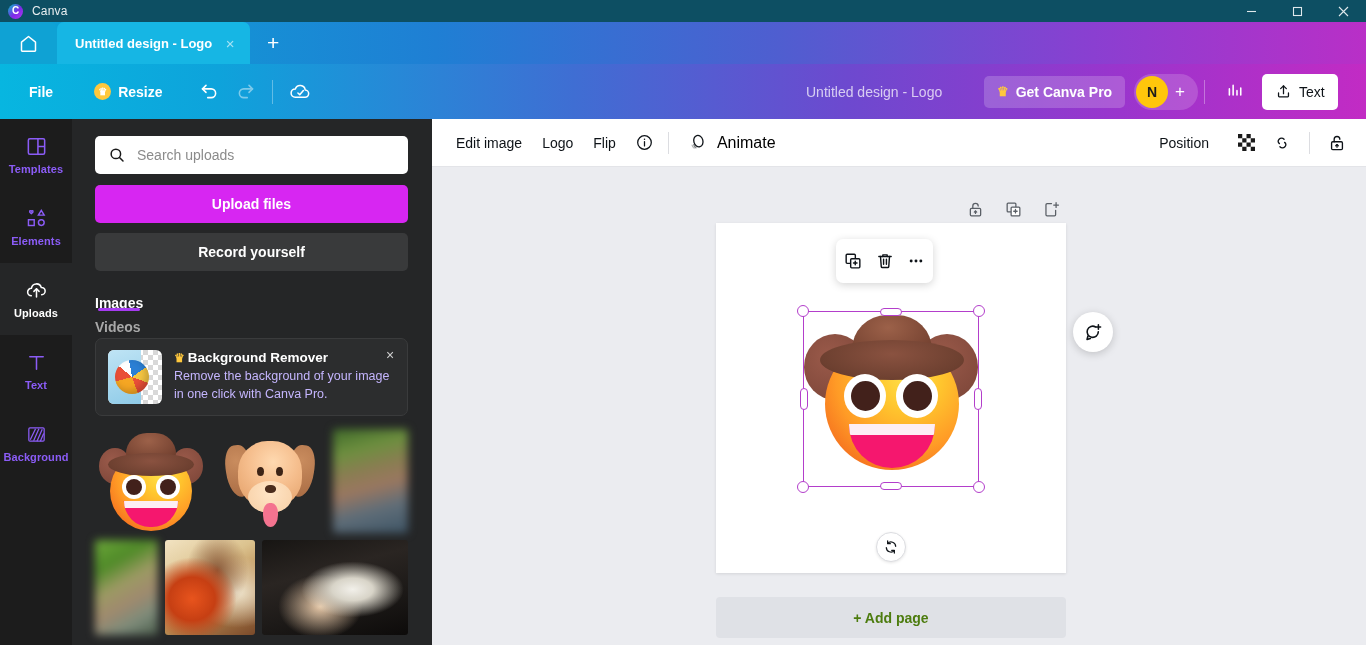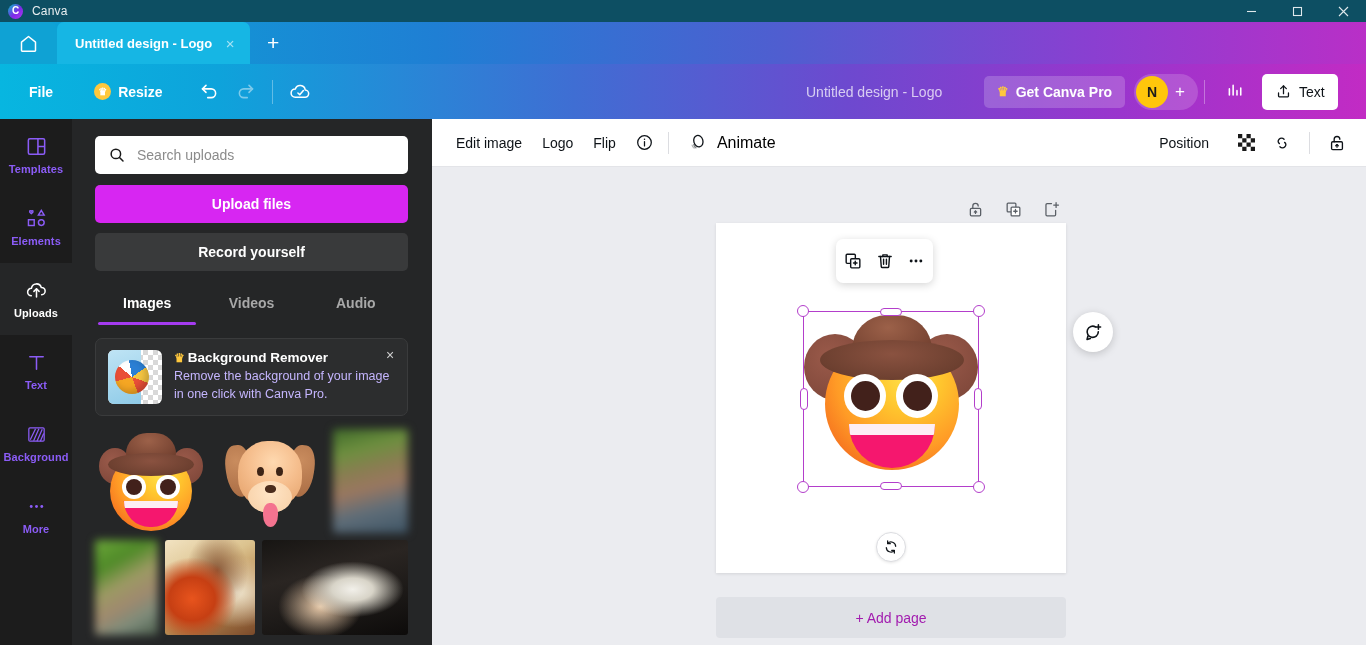--- a/index.html
+++ b/index.html
@@ -138,21 +138,21 @@
     color: #fff; font-size: 14px; font-weight: bold;
   }
   .record-btn {
     position: absolute; top: 114px; left: 23px; width: 313px; height: 38px;
     background: #393a3b; border-radius: 5px;
     display: flex; align-items: center; justify-content: center;
     color: #fff; font-size: 14px; font-weight: bold;
   }
   .tabs-row {
     position: absolute; top: 168px; left: 23px; width: 313px; height: 38px;
-    display: flex; align-items: flex-start;
+    display: flex; align-items: flex-start; flex-direction: column;
   }
   .ptab {
     flex: 1; text-align: center; color: #a8a8a8; font-size: 14px; font-weight: bold;
     padding-top: 8px; position: relative; height: 38px;
   }
   .ptab.active { color: #fff; }
   .ptab.active::after {
     content: ''; position: absolute; left: 3px; right: 3px; bottom: 0; height: 3px;
     background: #a53bf0; border-radius: 2px;
   }
@@ -311,21 +311,21 @@
 
   
   .page {
     position: absolute; top: 104px; left: 284px; width: 350px; height: 350px;
     background: #fff; box-shadow: 0 1px 3px rgba(0,0,0,.10);
   }
   .addpage {
     position: absolute; top: 478px; left: 284px; width: 350px; height: 41px;
     background: #dfe1e6; border-radius: 4px;
     display: flex; align-items: center; justify-content: center;
-    color: #a21caf; font-size: 14px;
+    color: #4d7c0f; font-size: 14px; font-weight: bold;
   }
 
   
   .floatbar {
     position: absolute; top: 120px; left: 404px; width: 97px; height: 44px;
     background: #fff; border-radius: 7px; box-shadow: 0 2px 9px rgba(0,0,0,.17);
     display: flex; align-items: center; justify-content: space-evenly;
   }
   .fbtn {
     width: 28px; height: 28px; border-radius: 4px;
@@ -492,28 +492,20 @@
         <path d="M5 6h14M12 6v13"></path>
       </svg>
       <span class="rail-label">Text</span>
     </div>
     <div class="rail-item">
       <svg width="23" height="23" viewBox="0 0 24 24" fill="none" stroke="currentColor" stroke-width="1.3">
         <rect x="4" y="5" width="16" height="14" rx="1.2"></rect>
         <path d="M5.5 17.5L11 6M9 18.5L14.5 6M12.5 19L18 6.5M16 19L19.5 11"></path>
       </svg>
       <span class="rail-label">Background</span>
-    </div>
-    <div class="rail-item">
-      <svg width="23" height="23" viewBox="0 0 24 24" fill="currentColor">
-        <circle cx="6.5" cy="12" r="1.5"></circle>
-          <circle cx="12" cy="12" r="1.5"></circle>
-          <circle cx="17.5" cy="12" r="1.5"></circle>
-      </svg>
-      <span class="rail-label">More</span>
     </div>
   </div>
 
   <div class="panel">
 
     <div class="search-box">
       <svg width="18" height="18" viewBox="0 0 24 24" fill="none" stroke="#1a1a1a" stroke-width="2" stroke-linecap="round">
         <circle cx="10.5" cy="10.5" r="6.3"></circle>
           <path d="M15.3 15.3L20 20"></path>
       </svg>

